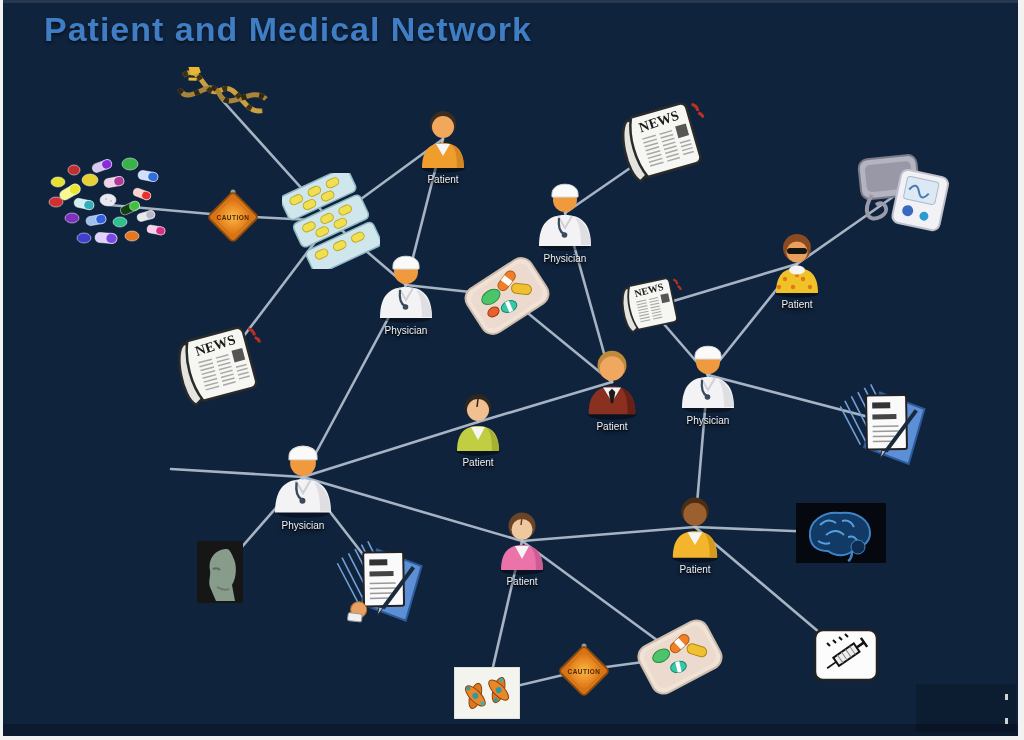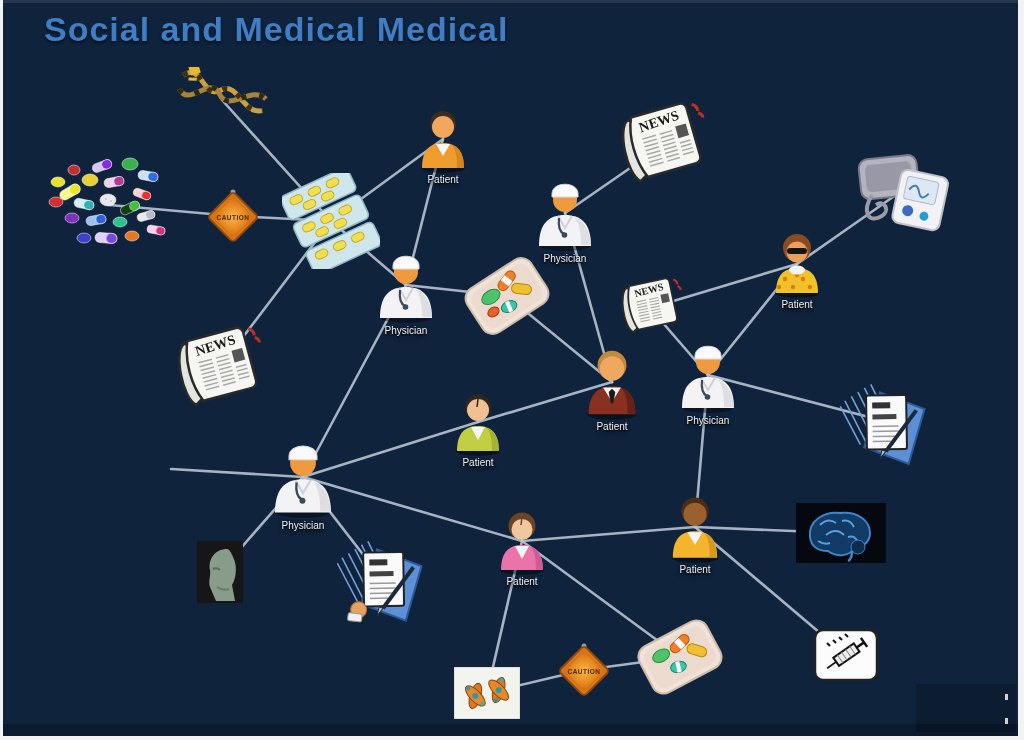--- a/index.html
+++ b/index.html
@@ -53,21 +53,21 @@
       <line x1="303" y1="477" x2="522" y2="541" class="edge"></line>
       <line x1="522" y1="541" x2="695" y2="527" class="edge"></line>
       <line x1="522" y1="541" x2="487" y2="693" class="edge"></line>
       <line x1="522" y1="541" x2="680" y2="657" class="edge"></line>
       <line x1="487" y1="693" x2="584" y2="670" class="edge"></line>
       <line x1="584" y1="670" x2="680" y2="657" class="edge"></line>
       <line x1="695" y1="527" x2="841" y2="533" class="edge"></line>
       <line x1="695" y1="527" x2="846" y2="655" class="edge"></line>
     </svg>
 
-  <div class="title">Social and Medical Medical</div>
+  <div class="title">Patient and Medical Network</div>
 
   <div class="node" style="left: 222px; top: 100px;">
     <svg width="104" height="66" viewBox="0 0 104 66">
       <g transform="rotate(16 52 33)">
         <path d="M8 20 C22 2 34 38 48 24 C62 10 76 42 94 32" fill="none" stroke="#c9a143" stroke-width="5"></path>
         <path d="M8 34 C22 50 34 12 48 28 C62 44 76 10 94 20" fill="none" stroke="#a8843a" stroke-width="5"></path>
         <path d="M8 20 C22 2 34 38 48 24 C62 10 76 42 94 32" fill="none" stroke="#3c3014" stroke-width="5" stroke-dasharray="5 11"></path>
         <path d="M8 34 C22 50 34 12 48 28 C62 44 76 10 94 20" fill="none" stroke="#2e2810" stroke-width="5" stroke-dasharray="5 13"></path>
         <path d="M12 10 l6 -4 4 6 -6 4 z M14 22 l8 -2" fill="#e8b830" stroke="#e8b830" stroke-width="3"></path>
       </g>

